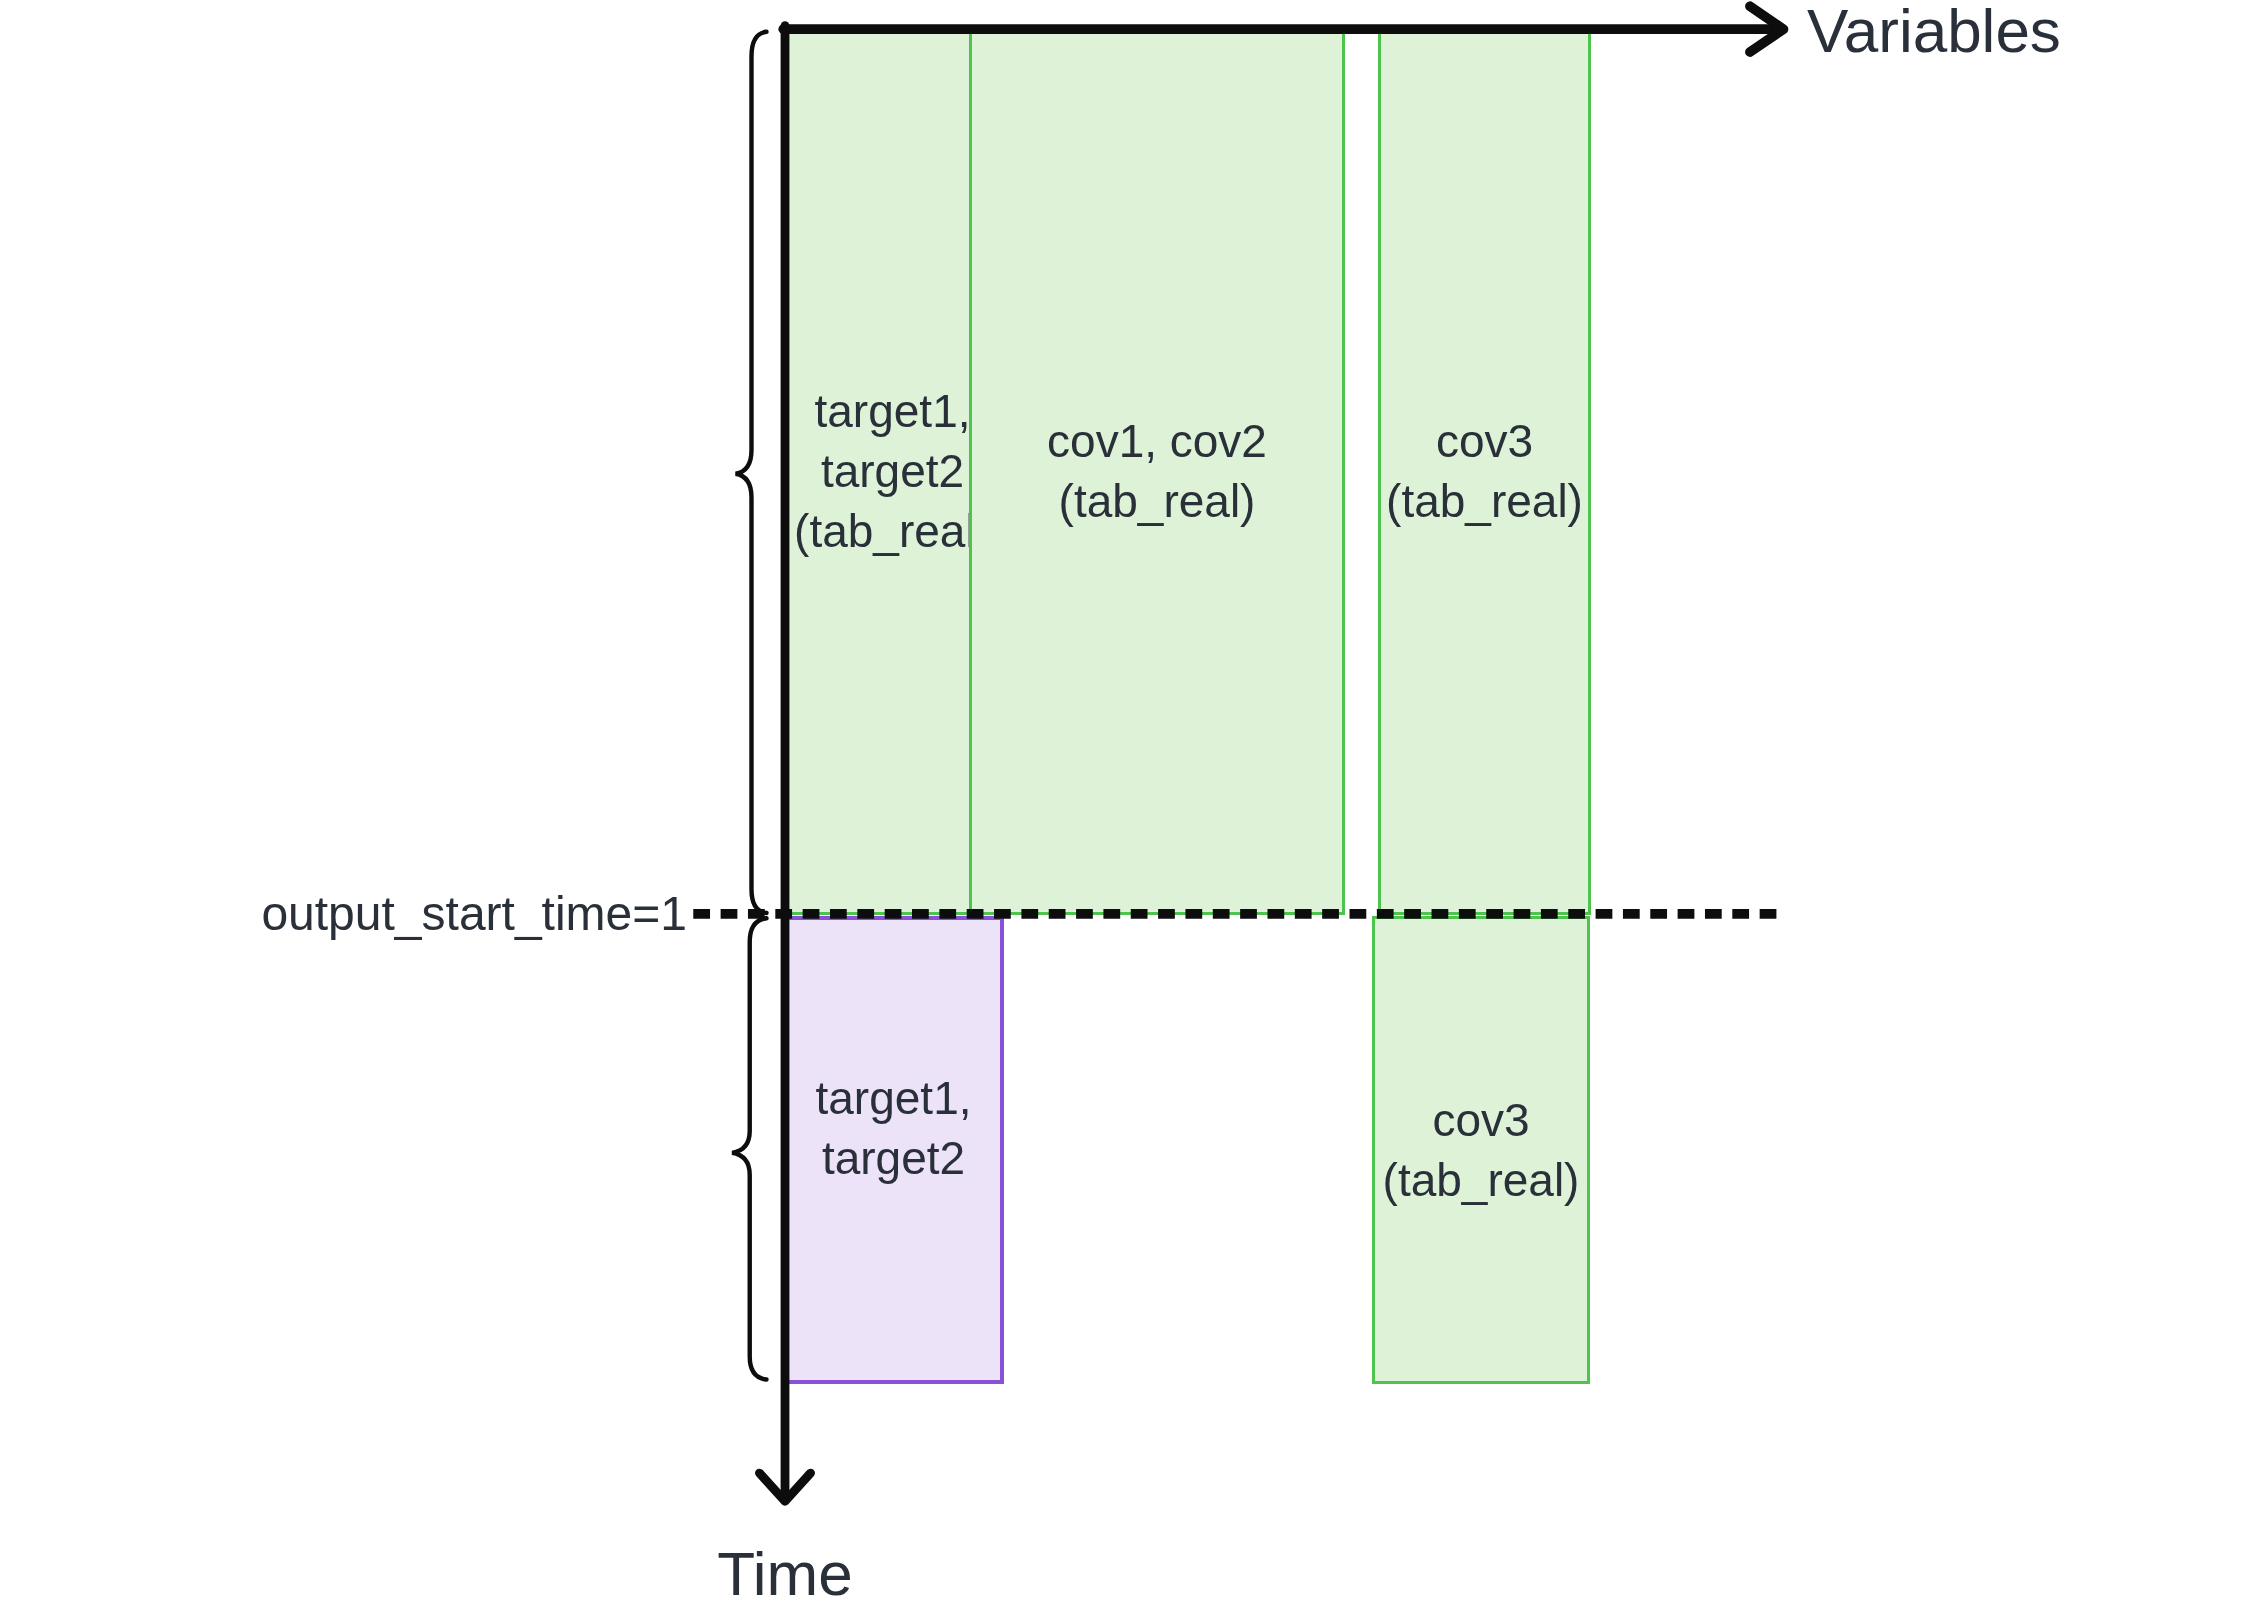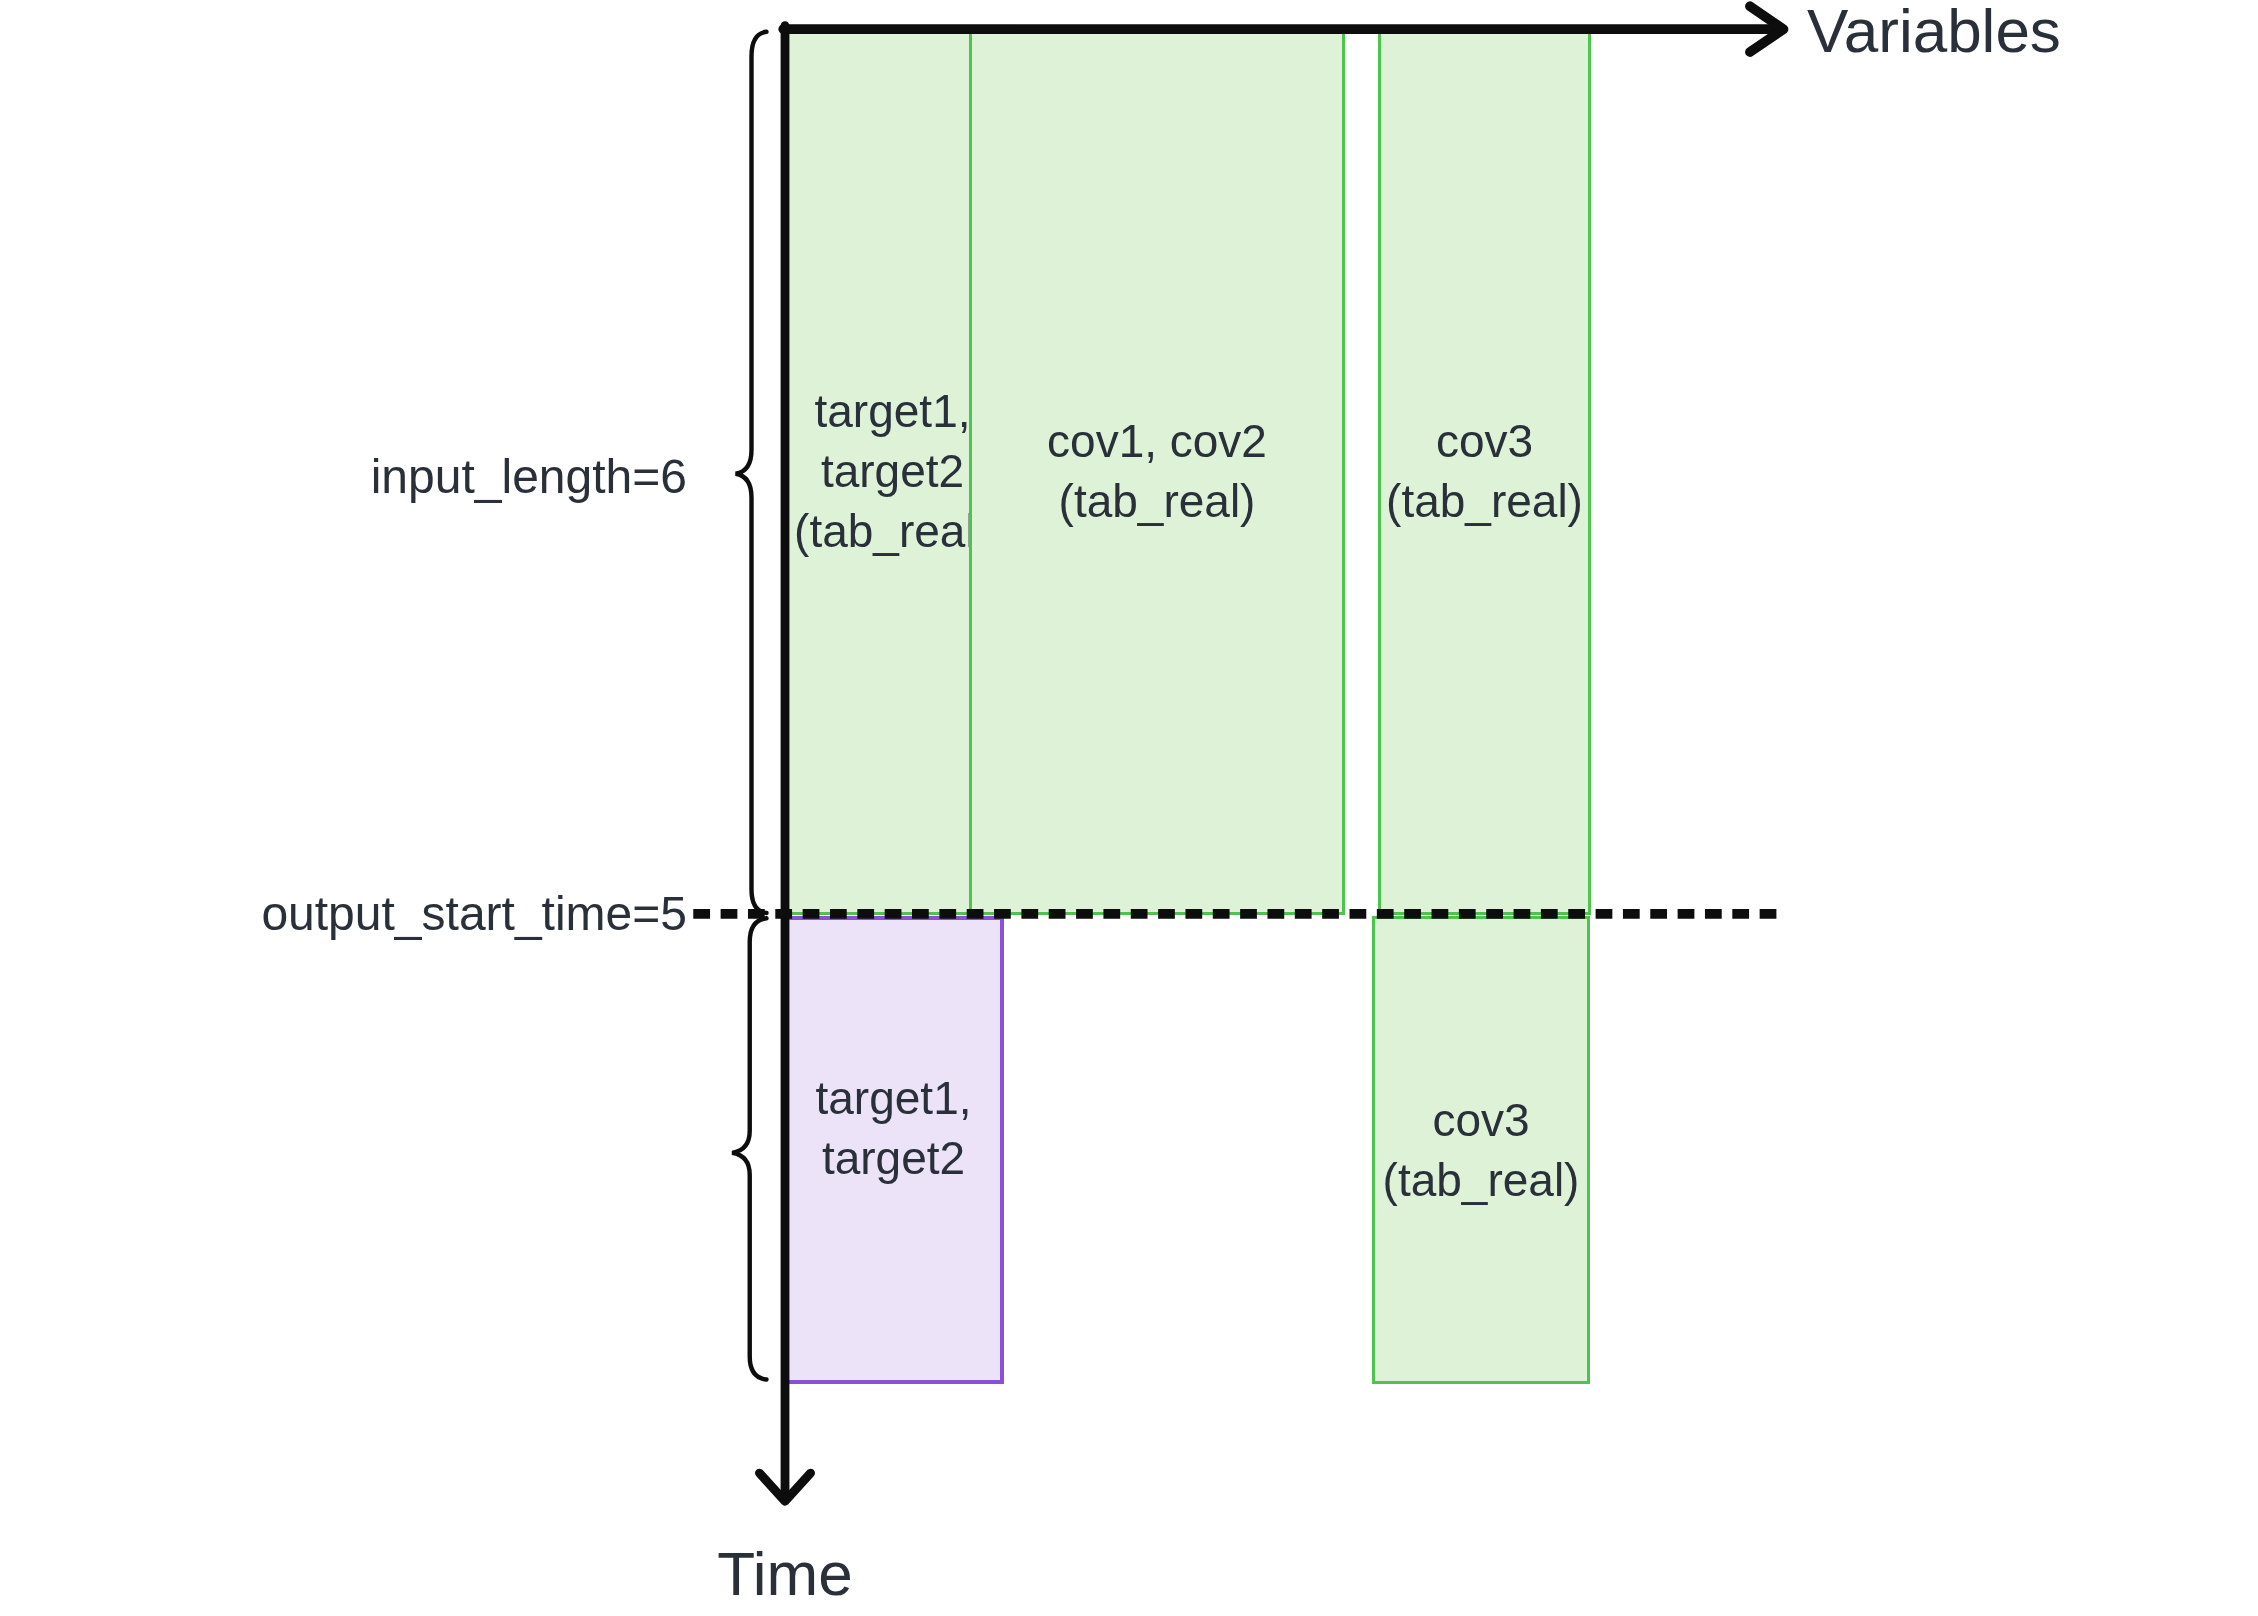--- a/index.html
+++ b/index.html
@@ -109,20 +109,19 @@
     <line class="ink-stroke" x1="890" y1="29" x2="890" y2="1694" stroke-width="10" stroke-linecap="round"></line>
     <polyline class="ink-stroke" points="861,1670 890,1702 919,1670" stroke-width="10" stroke-linecap="round" stroke-linejoin="round"></polyline>
 
     <line class="ink-stroke" x1="786" y1="1036" x2="2018" y2="1036" stroke-width="11" stroke-dasharray="19 12"></line>
 
     <path class="ink-stroke" stroke-width="5" stroke-linecap="round" d="M 869 36 Q 852 38 852 64 L 852 510 Q 852 534 834 537 Q 852 540 852 564 L 852 1008 Q 852 1033 869 1035"></path>
 
     <path class="ink-stroke" stroke-width="5" stroke-linecap="round" d="M 869 1041 Q 850 1043 850 1068 L 850 1282 Q 850 1304 830 1307 Q 850 1310 850 1332 L 850 1538 Q 850 1562 869 1564"></path>
   </svg>
 
-  <div class="side-label label-input-length">input_length=6</div>
-  <div class="side-label label-output-start">output_start_time=5</div>
+  <div class="side-label label-output-start">output_start_time=1</div>
 
   <div class="axis-title axis-title-x">Variables</div>
   <div class="axis-title axis-title-y">Time</div>
 
 </div>
 
 
 </body></html>

